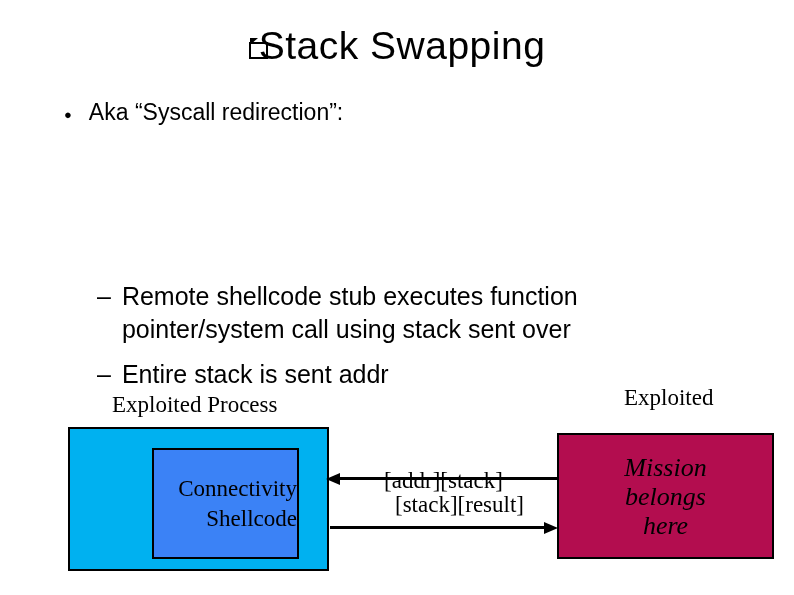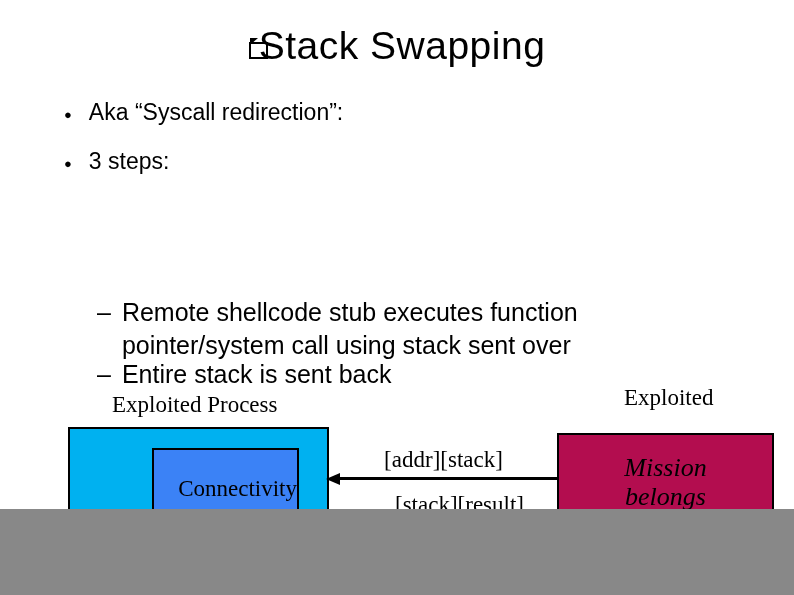--- a/index.html
+++ b/index.html
@@ -1,19 +1,19 @@
 <!DOCTYPE html>
 <html><head>
 <meta charset="utf-8">
 <style>
   html,body{margin:0;padding:0;}
   body{background:#888;}
   .slide{
     position:relative;
-    width:794px;height:509px;
+    width:794px;height:595px;
     background:#ffffff;
     overflow:hidden;
     font-family:"Liberation Sans",sans-serif;
     color:#000;
     margin:0 auto;
   }
   
   .title{
     position:absolute;left:0;top:24px;width:100%;
     margin:0;text-align:center;
@@ -36,21 +36,21 @@
   .row{position:absolute;display:flex;}
   .lvl1{left:64px;gap:17px;font-size:23px;line-height:31px;}
   .lvl1 .dot{flex:0 0 auto;}
   .dot::before{content:"●";font-size:13px;line-height:31px;display:block;padding-top:2px;}
   .lvl2{left:97px;gap:11px;font-size:25px;line-height:33px;}
   .dash::before{content:"–";font-size:25px;line-height:33px;display:block;}
   .lvl2 .txt{width:600px;}
   .b1{top:97px;}
   .b2{top:146px;}
   .s1{top:198px;}
-  .s2{top:280px;margin-top:16px;}
+  .s2{top:280px;}
   .s3{top:358px;}
   
   .serif{font-family:"Liberation Serif",serif;}
   .diagram-label{position:absolute;font-size:23px;white-space:nowrap;}
   .lbl-process{left:112px;top:392px;}
   .lbl-attacker{left:624px;top:385px;}
   .dbox{
     position:absolute;border:2px solid #000;box-sizing:border-box;
     display:flex;align-items:center;justify-content:center;text-align:center;
   }
@@ -58,49 +58,45 @@
   .box-shellcode{left:152px;top:448px;width:147px;height:111px;font-size:23px;line-height:30px;}
   .box-attacker{left:557px;top:433px;width:217px;height:126px;font-size:26px;line-height:29px;font-style:italic;}
   .box-attacker .txt{width:112px;}
   .arrow-line{position:absolute;height:3px;background:#000;}
   .line-top{left:338px;top:477px;width:219px;}
   .line-bottom{left:330px;top:526px;width:216px;}
   .head{position:absolute;width:0;height:0;border-top:6px solid transparent;border-bottom:6px solid transparent;}
   .head-left{left:326px;top:472.5px;border-right:14px solid #000;}
   .head-right{left:544px;top:521.5px;border-left:14px solid #000;}
   .arrow-label{position:absolute;left:330px;width:227px;text-align:center;font-size:23px;white-space:nowrap;}
-  .al-top{top:447px;}
+  .al-top{top:468px;}
   .al-bottom{top:492px;padding-left:16px;}
 </style>
 </head>
 <body>
 
 <div class="slide">
 
   <h1 class="title"><span class="tofu"></span><span>Stack Swapping</span></h1>
 
   <div class="row lvl1 b1">
     <span class="dot"></span>
     <span class="txt">Aka “Syscall redirection”:</span>
   </div>
 
-  <div class="row lvl1 b2">
-    <span class="dot"></span>
-    <span class="txt">3 steps:</span>
-  </div>
 
 
   <div class="row lvl2 s2">
     <span class="dash"></span>
     <span class="txt">Remote shellcode stub executes function pointer/system call using stack sent over</span>
   </div>
 
   <div class="row lvl2 s3">
     <span class="dash"></span>
-    <span class="txt">Entire stack is sent back</span>
+    <span class="txt">Entire stack is sent addr</span>
   </div>
 
   <div class="diagram-label serif lbl-process">Exploited Process</div>
   <div class="diagram-label serif lbl-attacker">Exploited</div>
 
   <div class="dbox box-process" style="background-color: rgb(0, 177, 240);"></div>
 
   <div class="dbox serif box-shellcode" style="background-color: #3b82f6; text-align: right;">
     <span class="txt">Connectivity Shellcode</span>
   </div>

